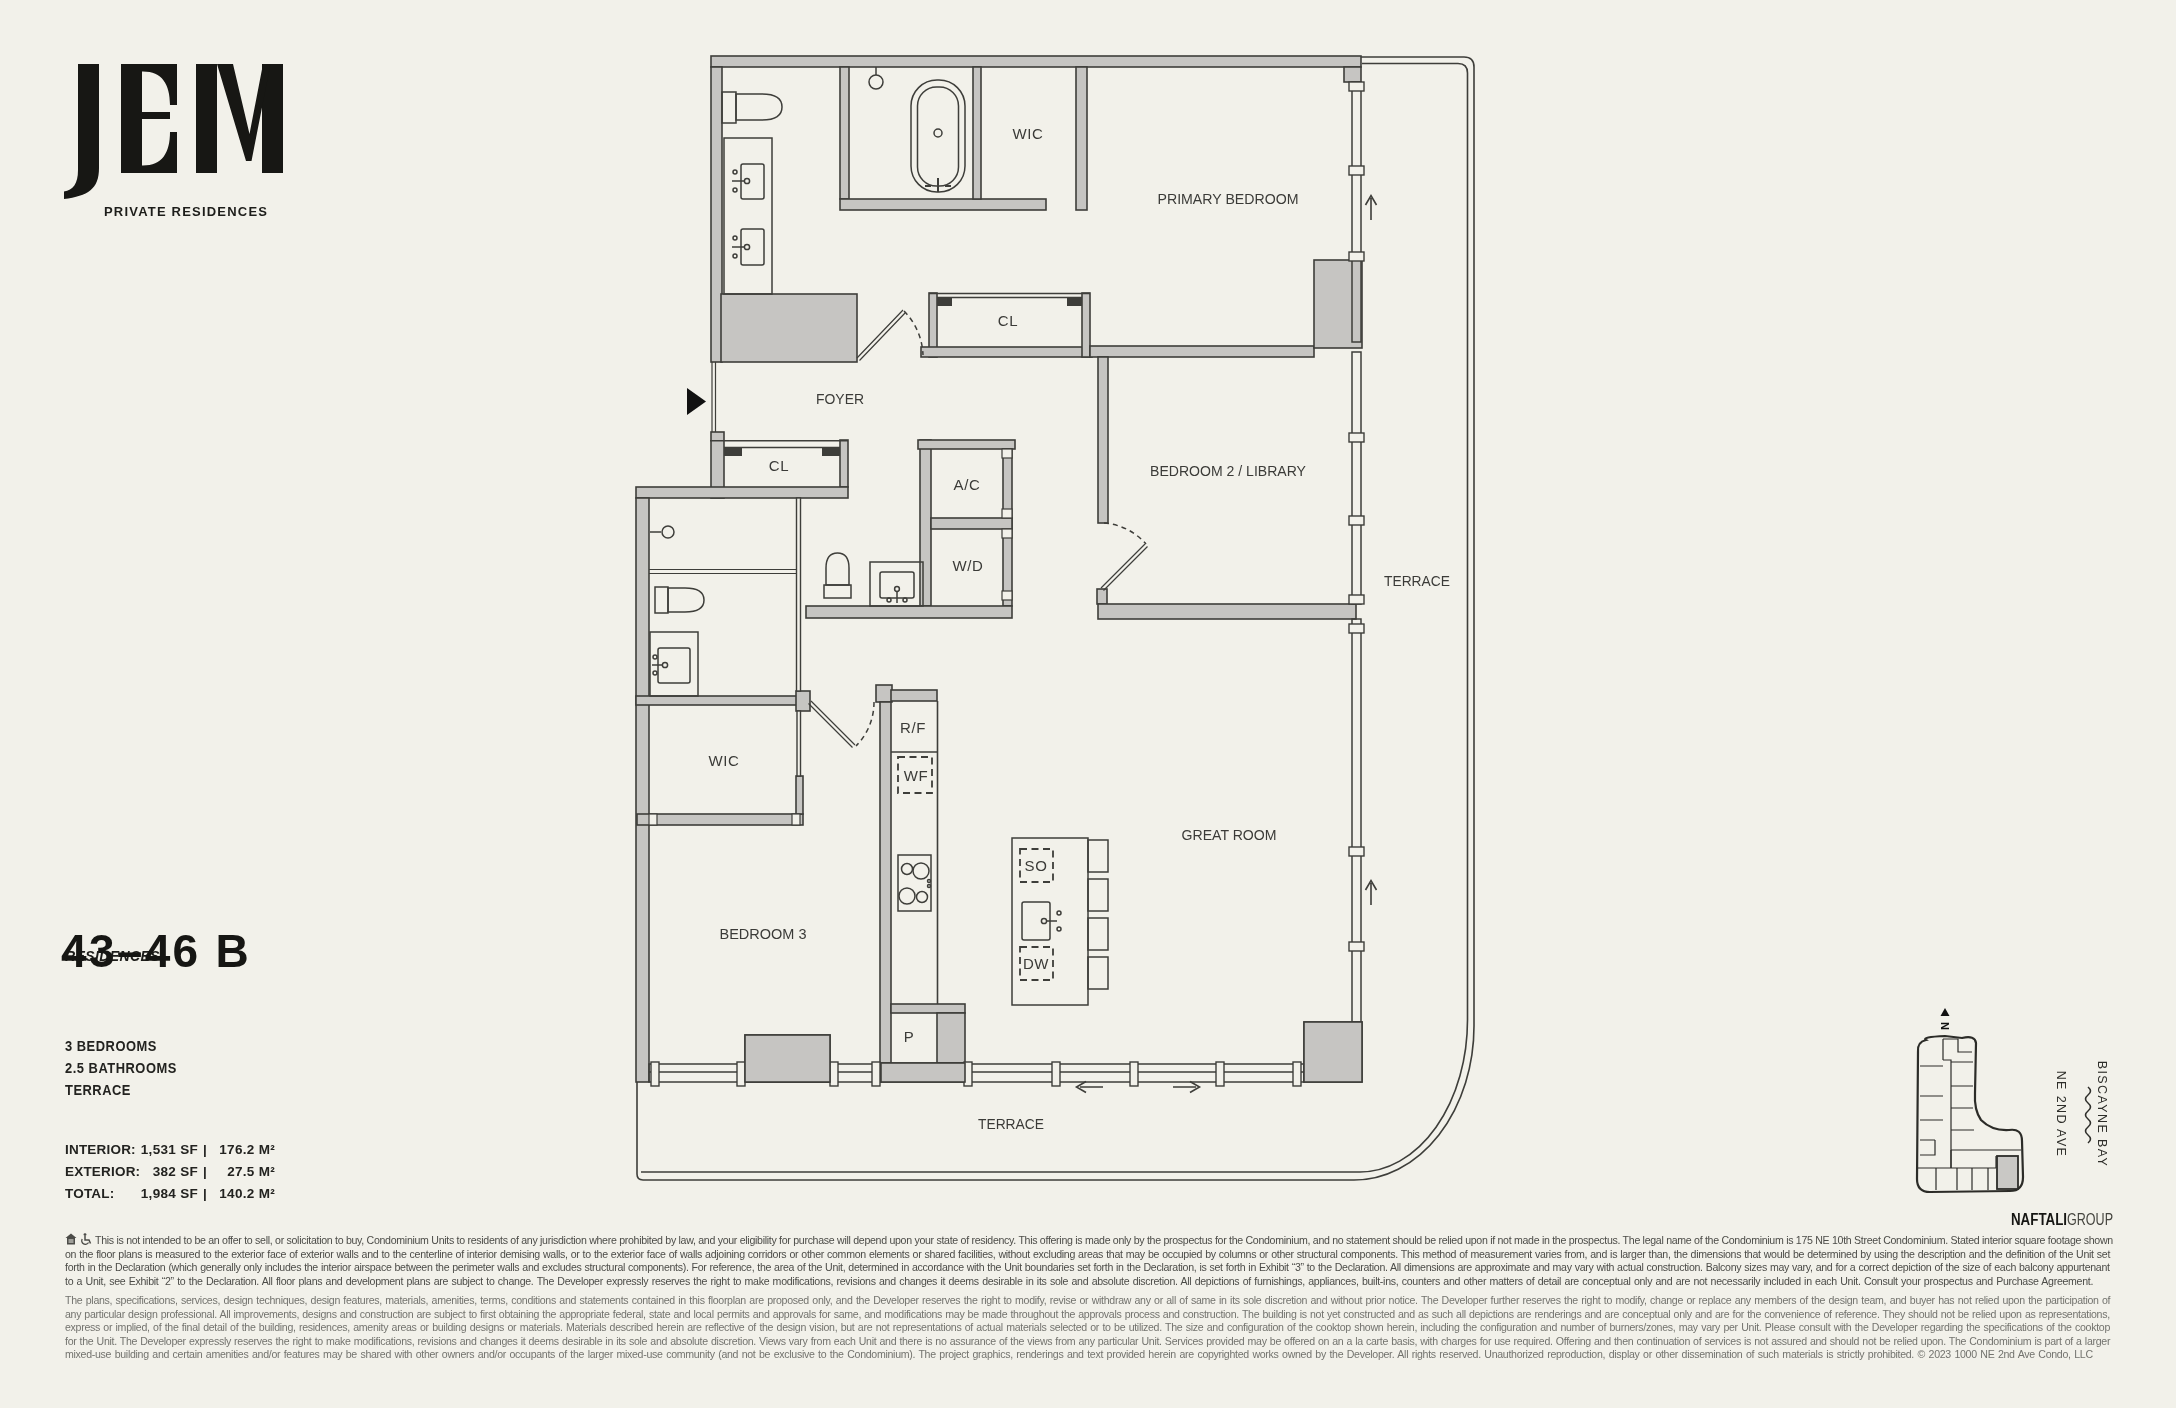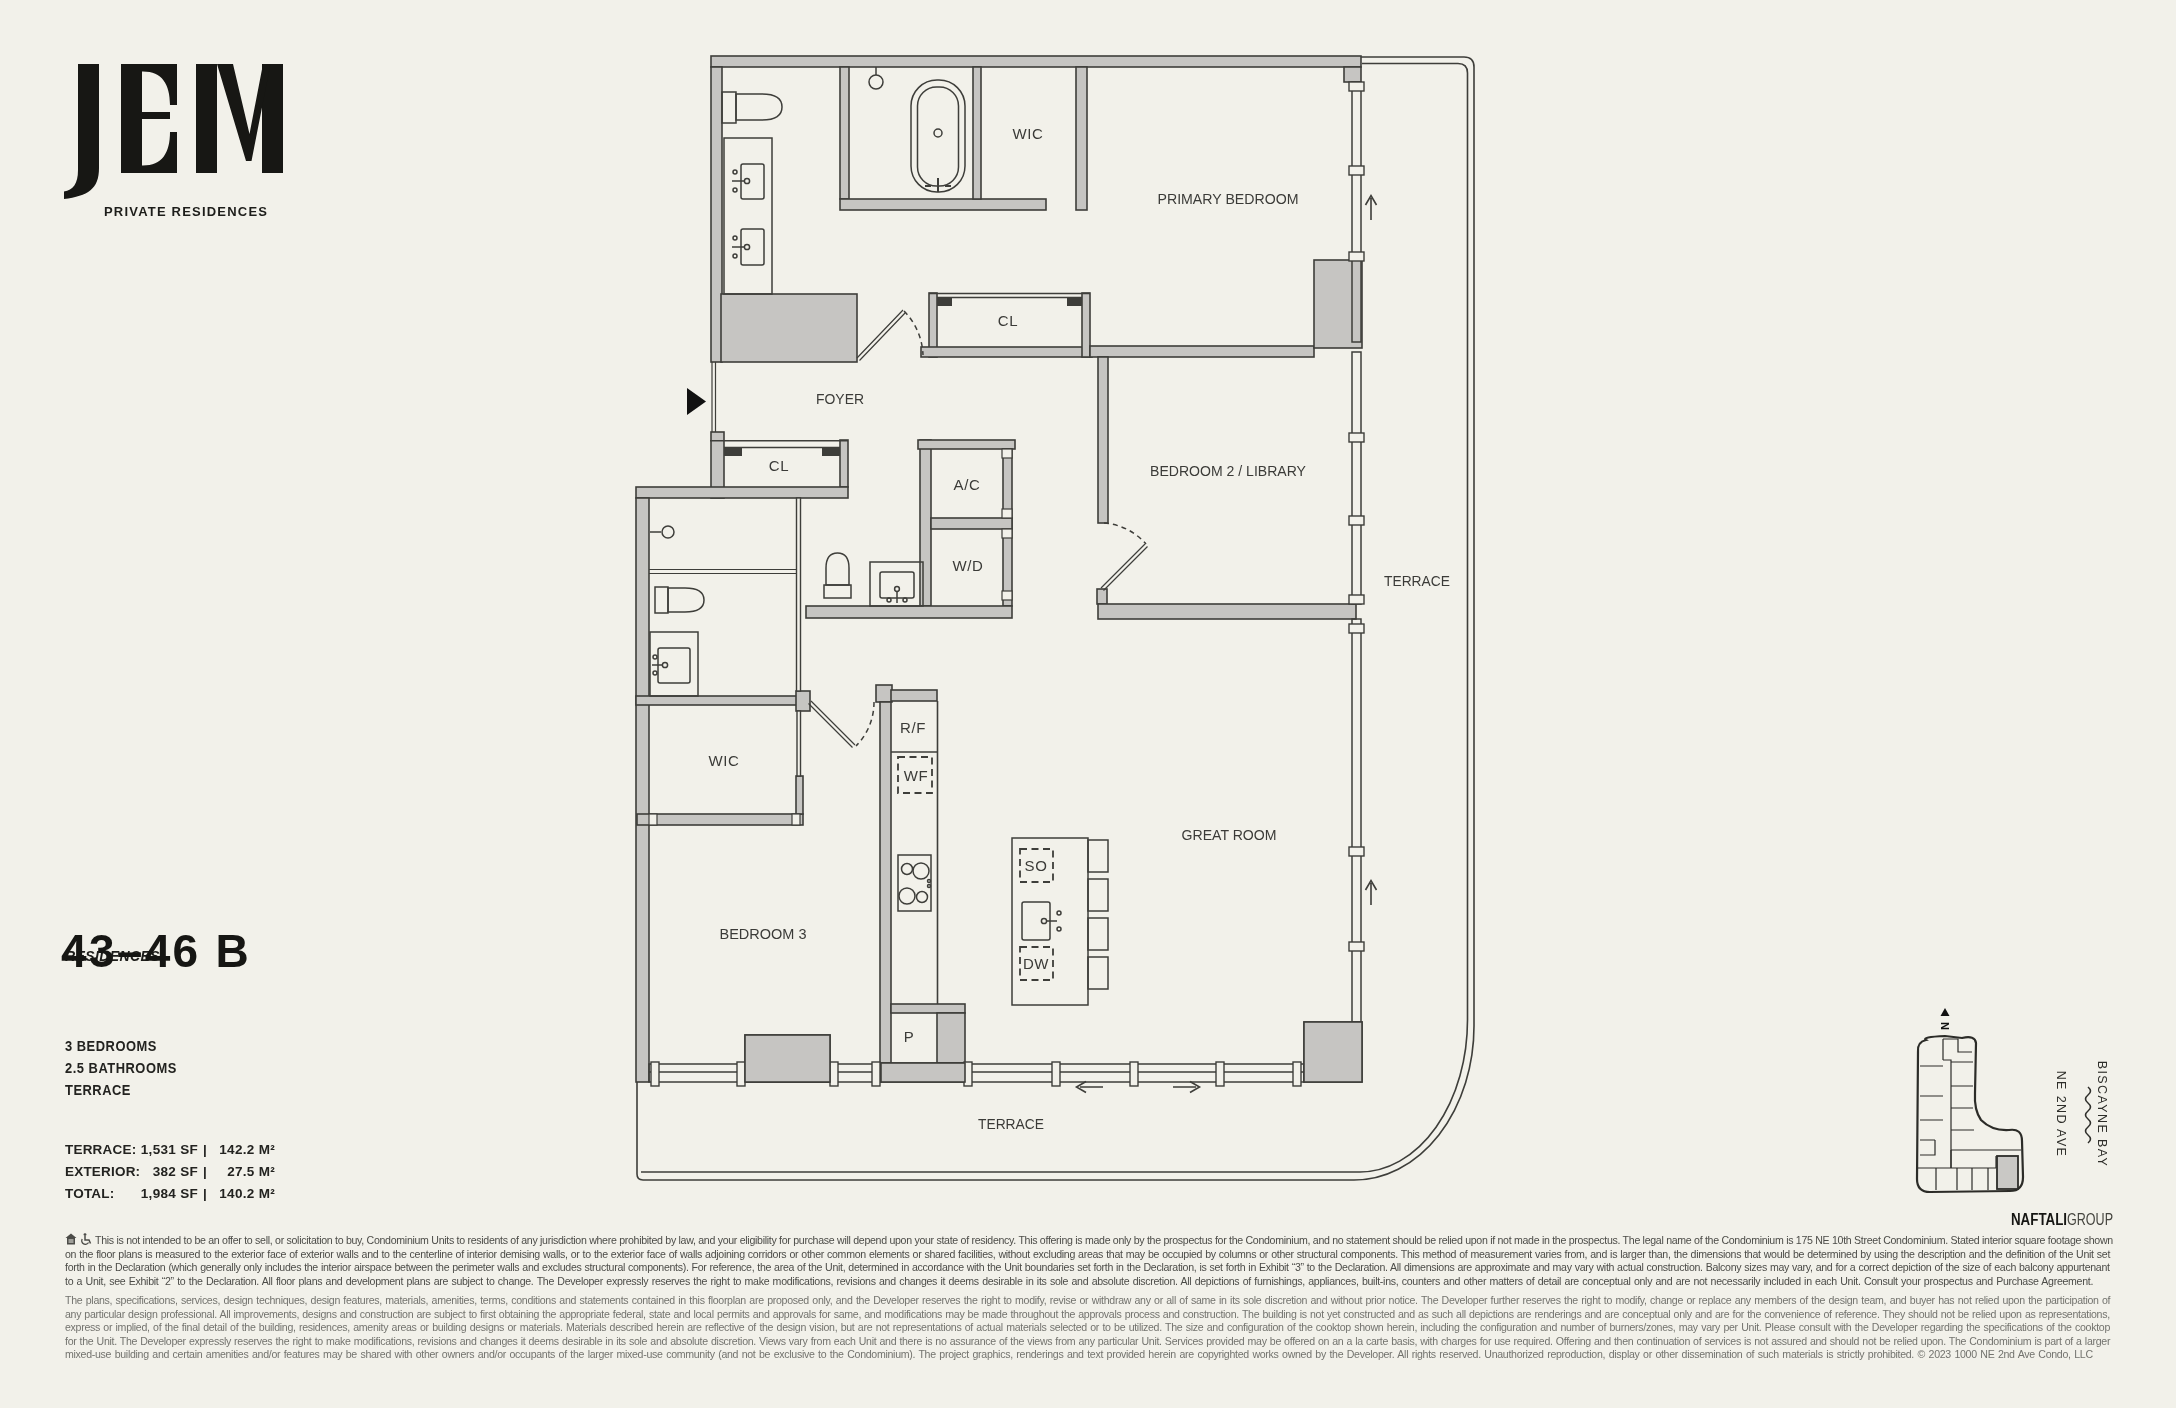--- a/index.html
+++ b/index.html
@@ -245,24 +245,24 @@
 <path d="M262,64 H283 V173 H262 Z"></path>
 <path d="M217,64 L233,64 L249.5,134 L263,64 L270.5,64 L251.5,161 L246,161 Z"></path>
 </g>
 </svg>
 <div class="abs" id="priv">PRIVATE RESIDENCES</div>
 <div class="abs" id="resid">RESIDENCES</div>
 <div class="abs" id="unum">43–46 B</div>
 <div class="abs" id="feat">3 BEDROOMS<br>2.5 BATHROOMS<br>TERRACE</div>
 <div class="abs" id="areas">
 <div class="row">
-      <span class="lab">TERRACE:</span>
+      <span class="lab">INTERIOR:</span>
       <span class="sf">1,531 SF</span>
       <span class="pp">|</span>
-      <span class="m2">142.2 M²</span>
+      <span class="m2">176.2 M²</span>
     </div>
 <div class="row">
       <span class="lab">EXTERIOR:</span>
       <span class="sf">382 SF</span>
       <span class="pp">|</span>
       <span class="m2">27.5 M²</span>
     </div>
 <div class="row">
       <span class="lab">TOTAL:</span>
       <span class="sf">1,984 SF</span>

